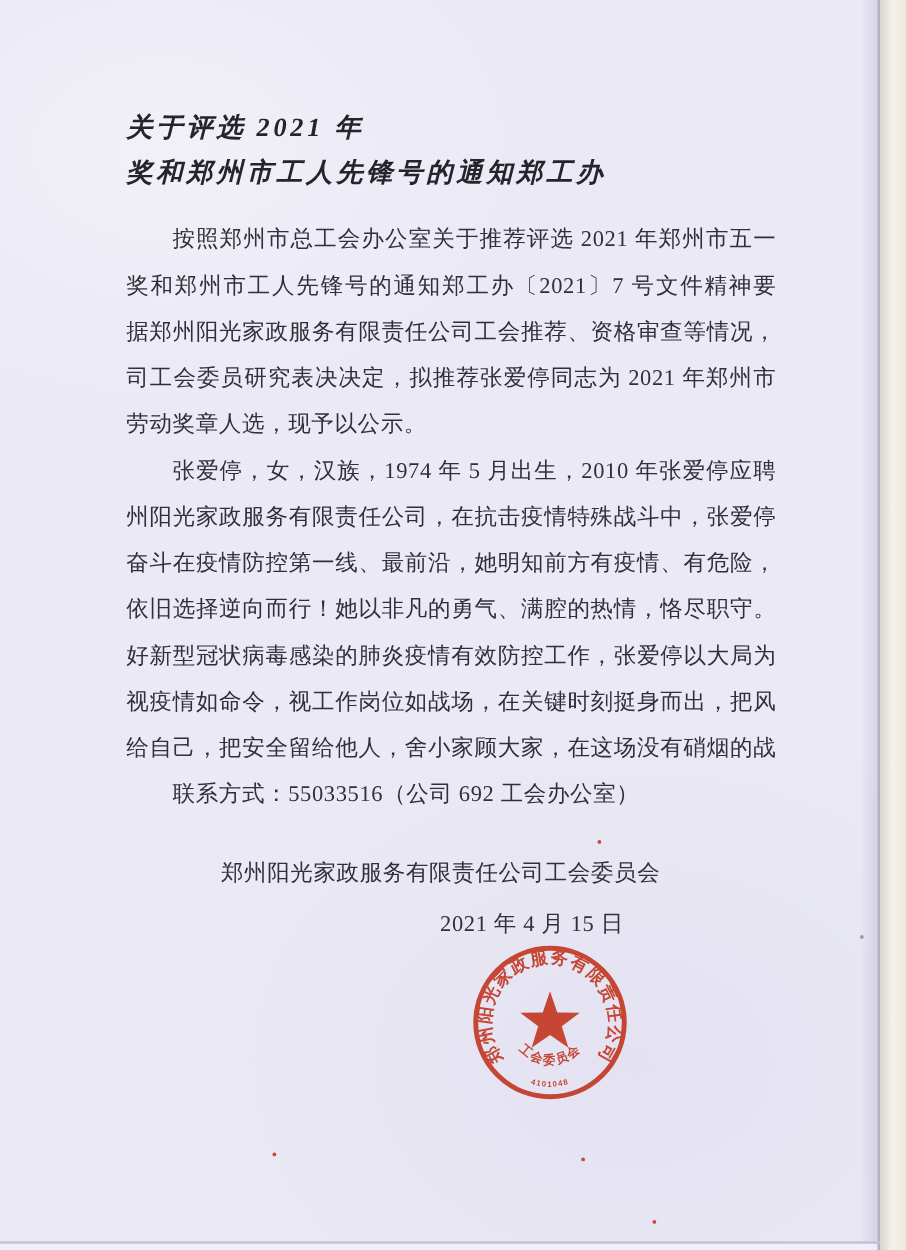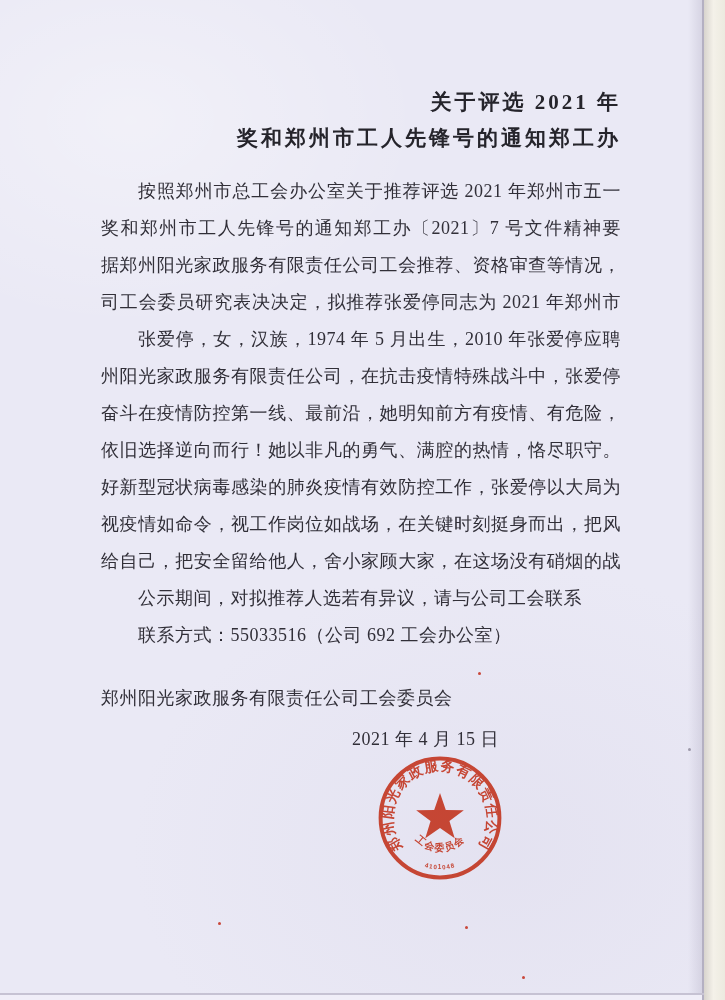--- a/index.html
+++ b/index.html
@@ -27,35 +27,35 @@
       radial-gradient(ellipse 500px 380px at 70% 85%, rgba(210,206,228,.25), rgba(210,206,228,0) 75%);
   }
 
   .paper-content{
     position:absolute; left:101px; top:84px; width:520px;
   }
   .doc-title{
     margin:0 0 17px 0;
     font-size:21px; font-weight:bold;
     line-height:36px; letter-spacing:3px;
-    text-align:right; color:var(--title-ink);
+    text-align:left; color:var(--title-ink);font-style:italic;
   }
   .doc-body{ font-size:18px; letter-spacing:.5px; }
   .doc-line{
     height:37px; line-height:37px;
     overflow:hidden;
   }
   .doc-line.indent{ text-indent:37px; }
   .doc-line.fill{
     text-align:justify; text-align-last:justify; text-justify:inter-character;
   }
   .signature-line{
     margin-top:26px; height:37px; line-height:37px;
     font-size:18px; letter-spacing:.5px;
-    text-align:left; padding-right:17px;
+    text-align:center; padding-right:17px;
   }
   .signature-date{
     margin-top:4px; height:37px; line-height:37px;
     font-size:18px; letter-spacing:.5px;
     text-align:right; padding-right:122px;
   }
 
   
   .seal{
     position:absolute; left:374px; top:752px;
@@ -111,28 +111,28 @@
   <h1 class="doc-title">
     <div>关于评选 2021 年</div>
     <div>奖和郑州市工人先锋号的通知郑工办</div>
   </h1>
 
   <div class="doc-body">
       <div class="doc-line indent fill">按照郑州市总工会办公室关于推荐评选 2021 年郑州市五一劳动</div>
       <div class="doc-line fill">奖和郑州市工人先锋号的通知郑工办〔2021〕7 号文件精神要求，根</div>
       <div class="doc-line fill">据郑州阳光家政服务有限责任公司工会推荐、资格审查等情况，经公</div>
       <div class="doc-line fill">司工会委员研究表决决定，拟推荐张爱停同志为 2021 年郑州市五一</div>
+      <div class="doc-line">劳动奖章人选，现予以公示。</div>
       <div class="doc-line indent fill">张爱停，女，汉族，1974 年 5 月出生，2010 年张爱停应聘到郑</div>
       <div class="doc-line fill">州阳光家政服务有限责任公司，在抗击疫情特殊战斗中，张爱停坚守</div>
       <div class="doc-line fill">奋斗在疫情防控第一线、最前沿，她明知前方有疫情、有危险，但她</div>
       <div class="doc-line fill">依旧选择逆向而行！她以非凡的勇气、满腔的热情，恪尽职守。为做</div>
       <div class="doc-line fill">好新型冠状病毒感染的肺炎疫情有效防控工作，张爱停以大局为重，</div>
       <div class="doc-line fill">视疫情如命令，视工作岗位如战场，在关键时刻挺身而出，把风险留</div>
       <div class="doc-line fill">给自己，把安全留给他人，舍小家顾大家，在这场没有硝烟的战场上</div>
-      <div class="doc-line indent">公示期间，对拟推荐人选若有异议，请与公司工会联系</div>
       <div class="doc-line indent">联系方式：55033516（公司 692 工会办公室）</div>
     </div>
 
   <div class="signature-line">郑州阳光家政服务有限责任公司工会委员会</div>
   <div class="signature-date">2021 年 4 月 15 日</div>
 </div>
 
 <svg class="seal" viewBox="0 0 200 200" xmlns="http://www.w3.org/2000/svg">
   <defs>
     <path id="arc-top" d="M 41 141.3 A 72 72 0 1 1 159 141.3" fill="none"></path>

